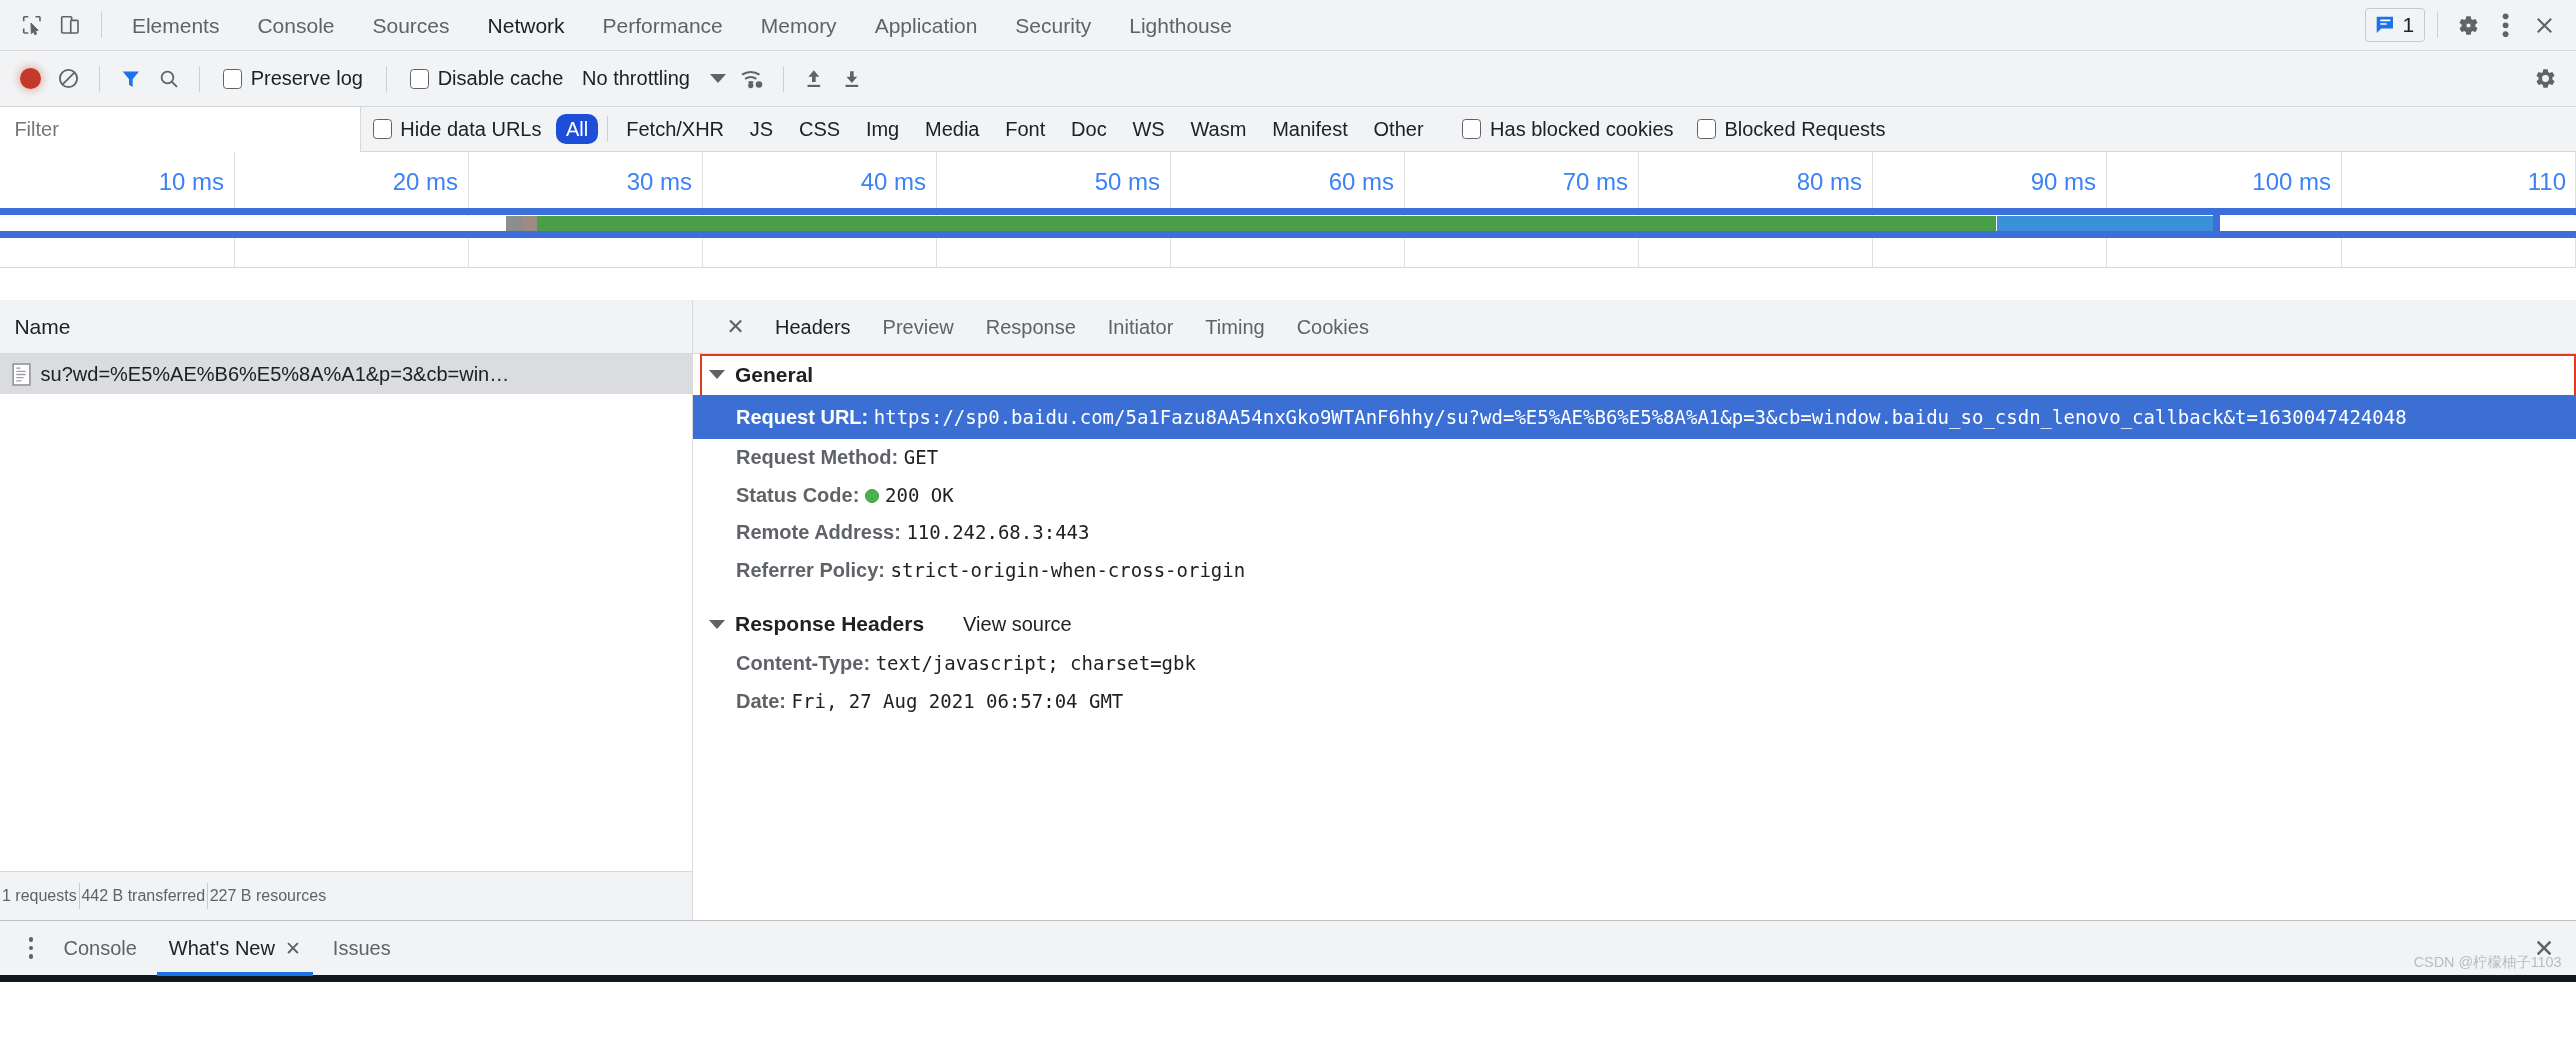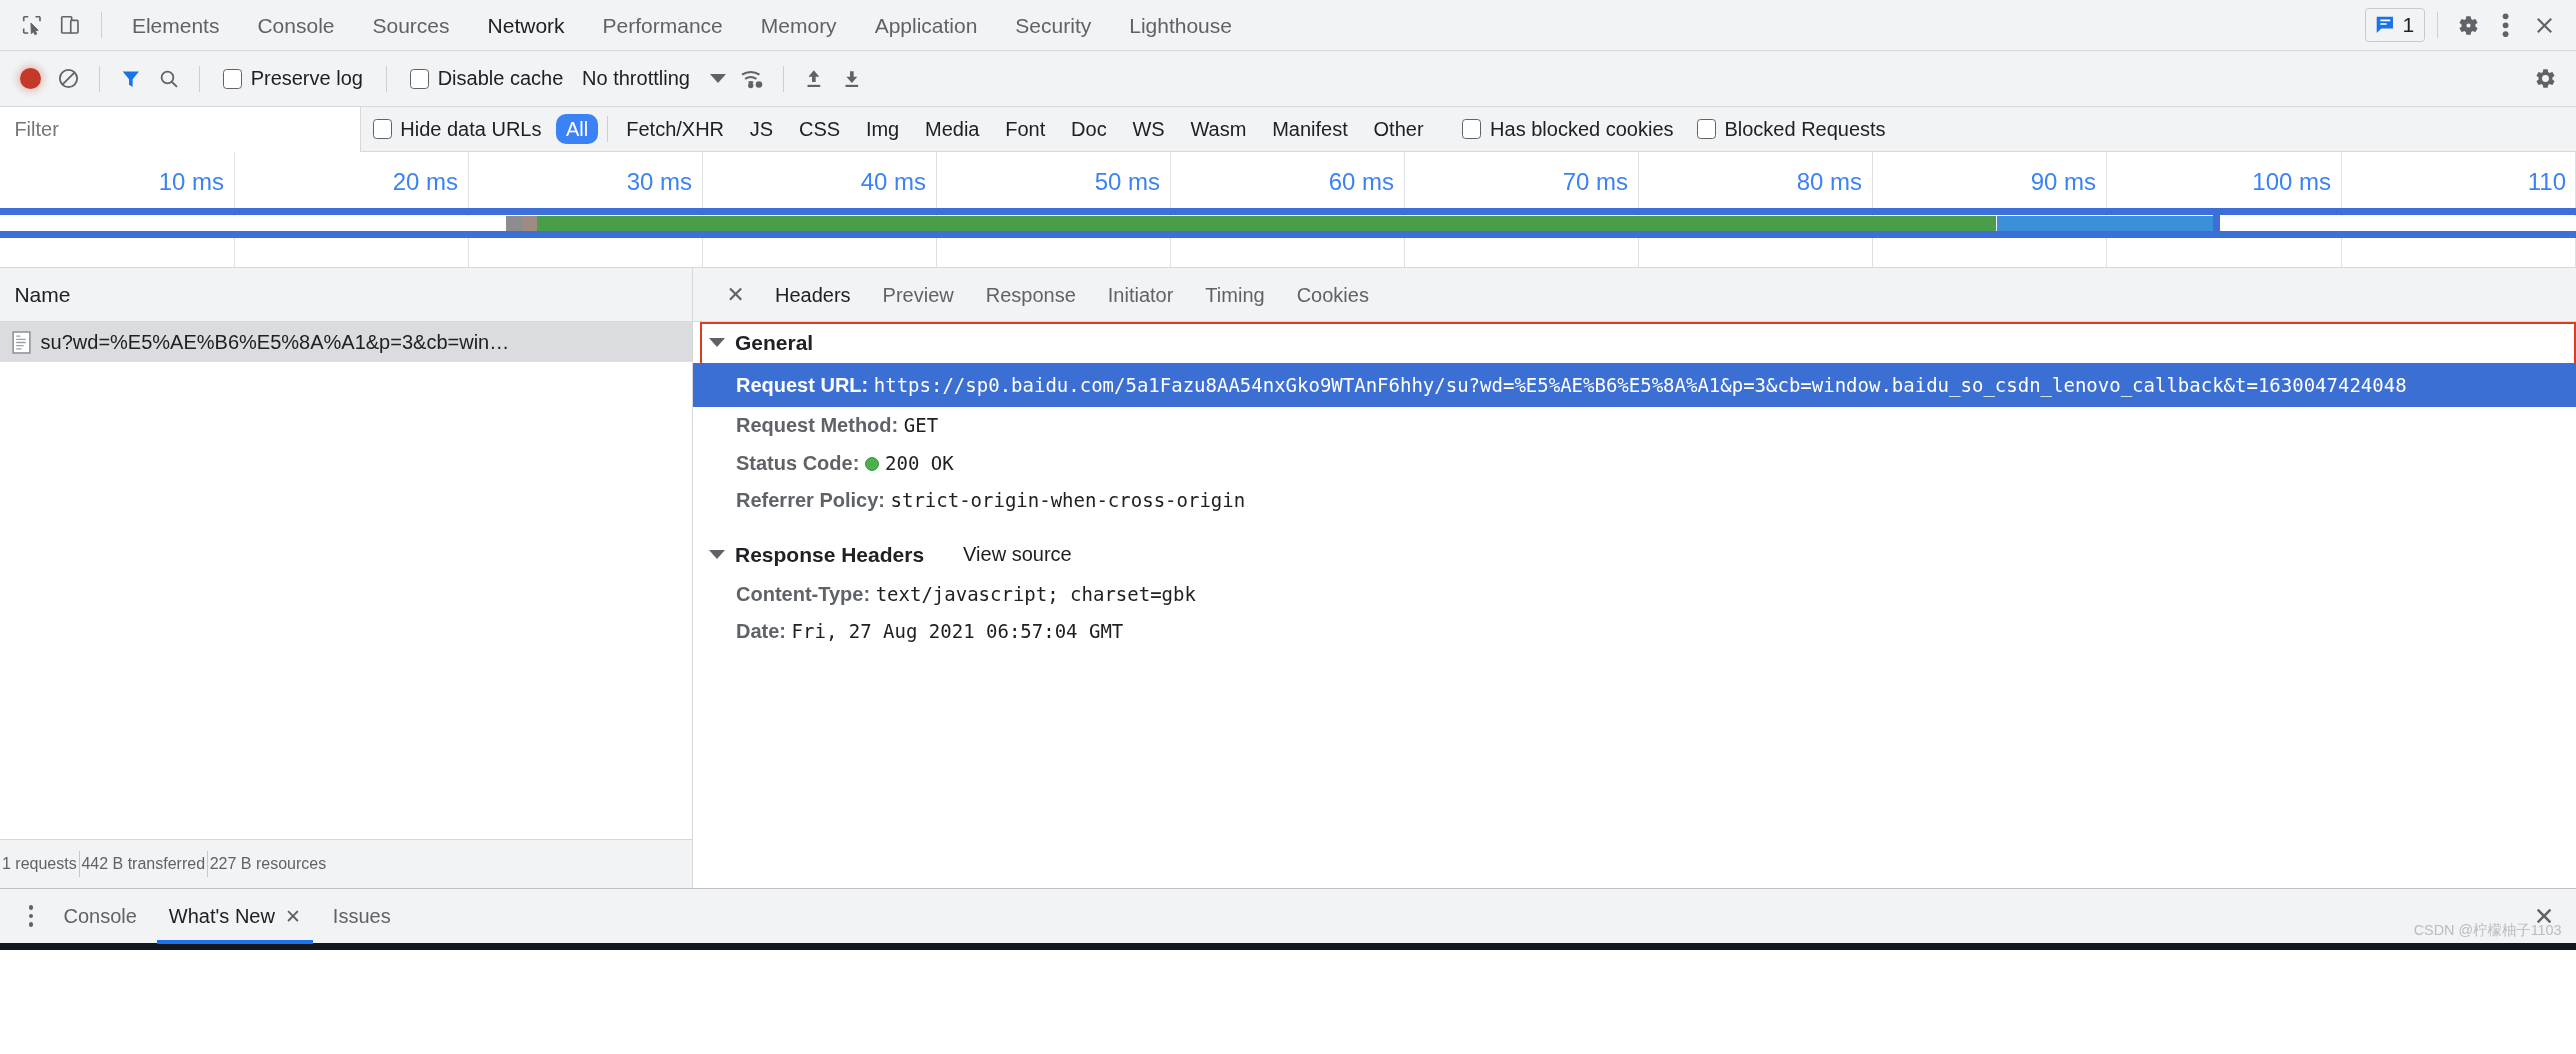--- a/index.html
+++ b/index.html
@@ -88,40 +88,40 @@
     border: none; border-right: 0.7px solid #d6d8da;
     font-size: 20px; color: #5f6368;
     padding: 0 14.4px;
     font-family: "Liberation Sans", sans-serif;
   }
   .ftype {
     font-size: 20px; color: #202124;
     padding: 3.6px 10px; margin: 0 2.9px;
     border-radius: 10px; white-space: nowrap;
   }
-  .ftype.sel { background: #3b82f6; color: #fff; }
+  .ftype.sel { background: #1d4ed8; color: #fff; }
 
   
   .overview { position: relative; height: 116px; background: #fff;
     border-bottom: 0.7px solid #d6d8da; overflow: hidden; }
   .ruler { position: absolute; inset: 0; }
   .rtick { position: absolute; top: 0; bottom: 0; width: 0.7px; background: #e0e0e0; }
   .rlabel {
     position: absolute; top: 16px;
     font-size: 24px; color: #3b82f6;
     transform: translateX(-100%);
     padding-right: 10px; white-space: nowrap;
   }
   .ov-band { position: absolute; left: 0; right: 0; }
   .ov-blue-line { height: 7.2px; background: #3d6fdb; }
   .ov-track { height: 16px; background: #fff; position: relative; }
   .ov-seg { position: absolute; top: 0; bottom: 0; }
 
   
-  .main-split { display: flex; height: 571px; }
+  .main-split { display: flex; height: 571px; margin-top: 32px; }
   .req-panel {
     width: 693px; flex: none;
     border-right: 0.7px solid #d6d8da;
     background: #fff;
     display: flex; flex-direction: column;
   }
   .req-header {
     height: 54px; background: #f1f3f4;
     border-bottom: 0.7px solid #d6d8da;
     display: flex; align-items: center;
@@ -468,20 +468,24 @@
 
       <div class="hrow">
         <span class="hkey">Request Method:</span>
         <span class="hval">GET</span>
       </div>
       <div class="hrow">
         <span class="hkey">Status Code:</span>
         <span class="status-dot"></span><span class="hval">200 OK</span>
       </div>
       <div class="hrow">
+        <span class="hkey">Remote Address:</span>
+        <span class="hval">110.242.68.3:443</span>
+      </div>
+      <div class="hrow">
         <span class="hkey">Referrer Policy:</span>
         <span class="hval">strict-origin-when-cross-origin</span>
       </div>
 
       <div class="sect-title" style="margin-top:14.4px">
         <span class="tri"></span>
         <span>Response Headers</span>
         <span class="view-source">View source</span>
       </div>
       <div class="hrow">

